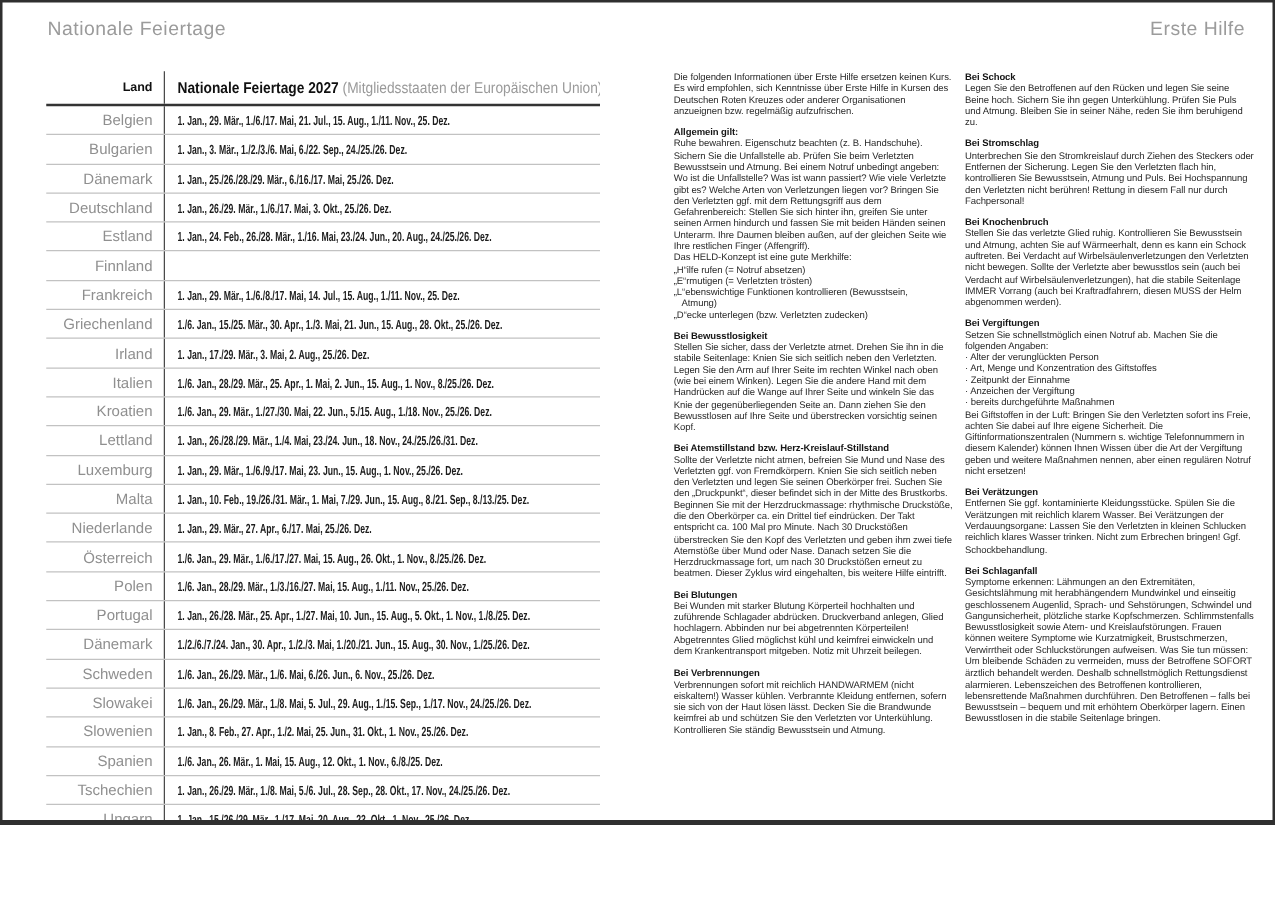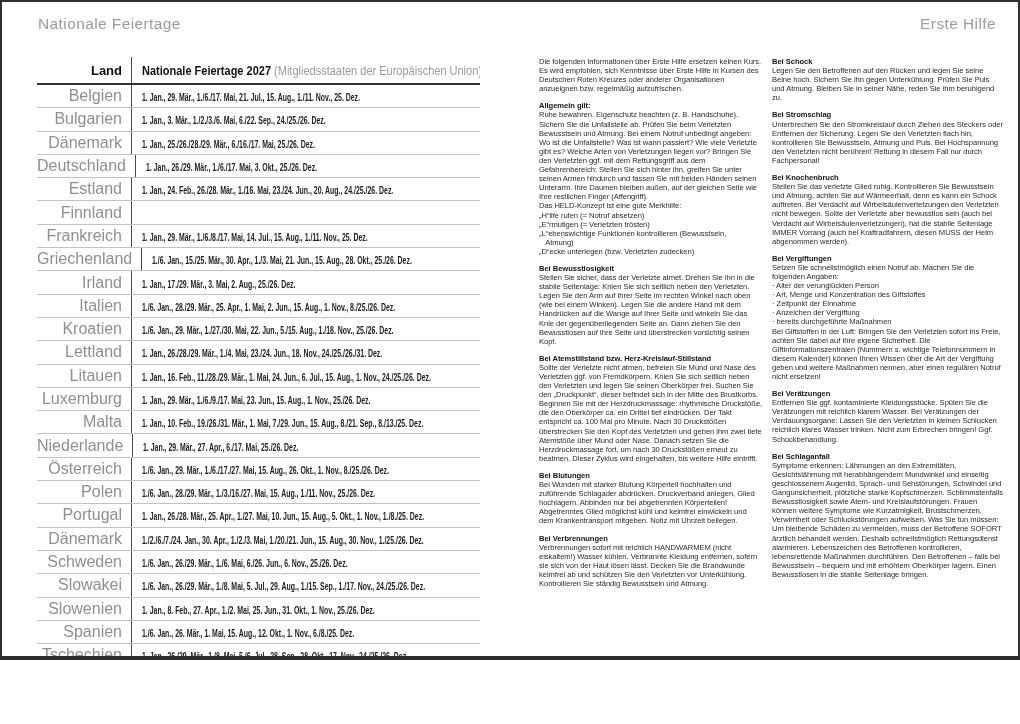--- a/index.html
+++ b/index.html
@@ -23,27 +23,27 @@
 
   
   .ht{
     position:absolute;left:35px;top:55px;width:443px;
   }
   .ht-header{
     display:flex;align-items:center;height:26px;
     border-bottom:2px solid #333;
   }
   .ht-header .ht-land{
-    color:#111;font-weight:bold;font-size:13px;
+    color:#111;font-weight:bold;font-size:10px;
   }
   .ht-land{
     flex:0 0 85px;height:100%;
     display:flex;align-items:center;justify-content:flex-end;
     padding-right:9px;border-right:1px solid #4a4a4a;
-    color:#8f8f8f;font-size:16px;
+    color:#8f8f8f;font-size:12px;
     box-sizing:content-box;
   }
   .ht-titlecell{
     flex:1;padding-left:10px;white-space:nowrap;overflow:hidden;
   }
   .ht-titlewrap{
     display:inline-block;transform:scaleX(0.88);transform-origin:0 50%;
     white-space:nowrap;font-size:12.5px;
   }
   .ht-title{font-weight:bold;color:#111;}
@@ -145,24 +145,20 @@
         <div class="ht-row">
           <div class="ht-land">Kroatien</div>
           <div class="ht-dates"><span>1./6. Jan., 29. Mär., 1./27./30. Mai, 22. Jun., 5./15. Aug., 1./18. Nov., 25./26. Dez.</span></div>
         </div>
 
         <div class="ht-row">
           <div class="ht-land">Lettland</div>
           <div class="ht-dates"><span>1. Jan., 26./28./29. Mär., 1./4. Mai, 23./24. Jun., 18. Nov., 24./25./26./31. Dez.</span></div>
         </div>
 
-        <div class="ht-row">
-          <div class="ht-land">Litauen</div>
-          <div class="ht-dates"><span>1. Jan., 16. Feb., 11./28./29. Mär., 1. Mai, 24. Jun., 6. Jul., 15. Aug., 1. Nov., 24./25./26. Dez.</span></div>
-        </div>
 
         <div class="ht-row">
           <div class="ht-land">Luxemburg</div>
           <div class="ht-dates"><span>1. Jan., 29. Mär., 1./6./9./17. Mai, 23. Jun., 15. Aug., 1. Nov., 25./26. Dez.</span></div>
         </div>
 
         <div class="ht-row">
           <div class="ht-land">Malta</div>
           <div class="ht-dates"><span>1. Jan., 10. Feb., 19./26./31. Mär., 1. Mai, 7./29. Jun., 15. Aug., 8./21. Sep., 8./13./25. Dez.</span></div>
         </div>

